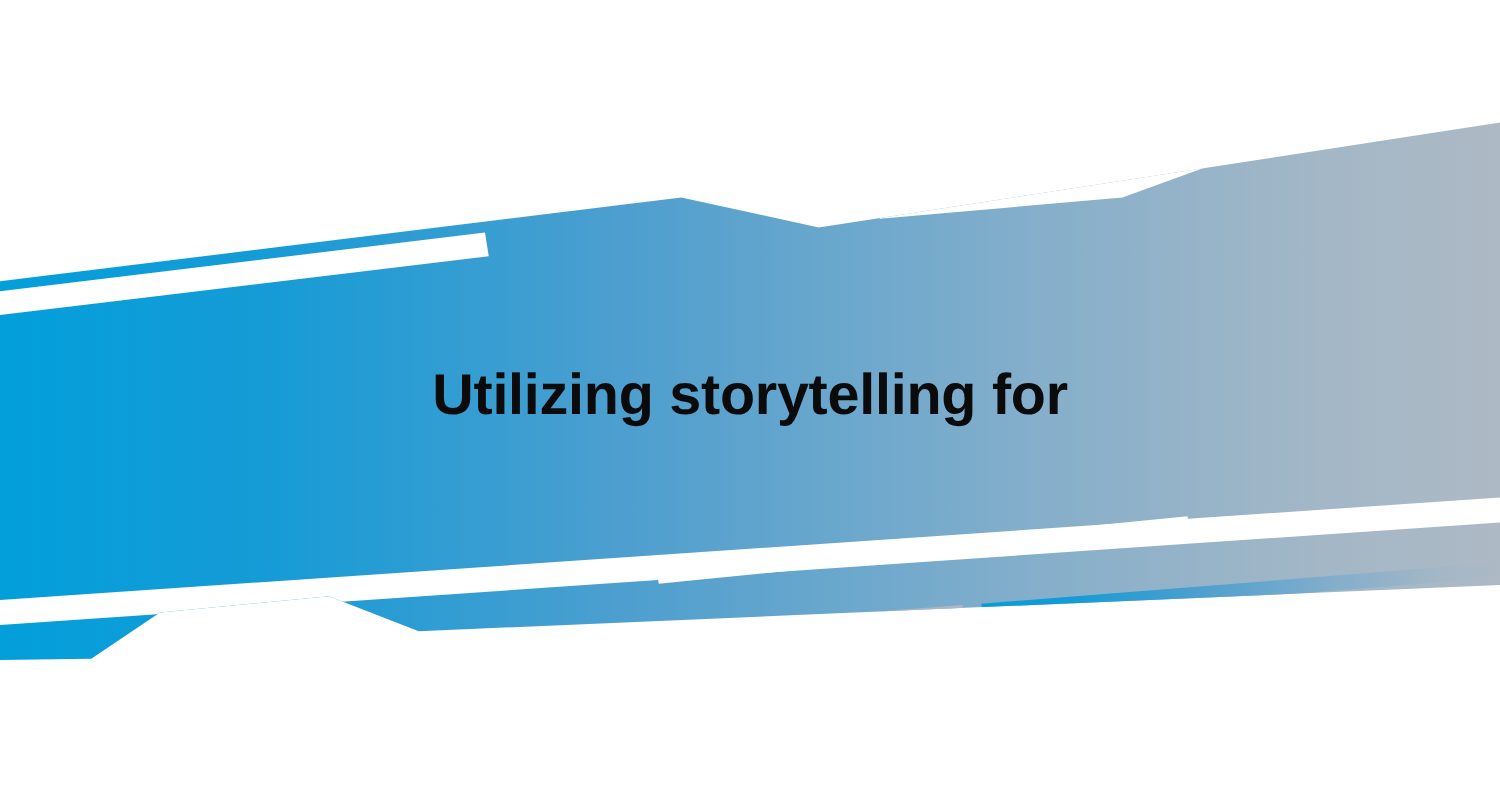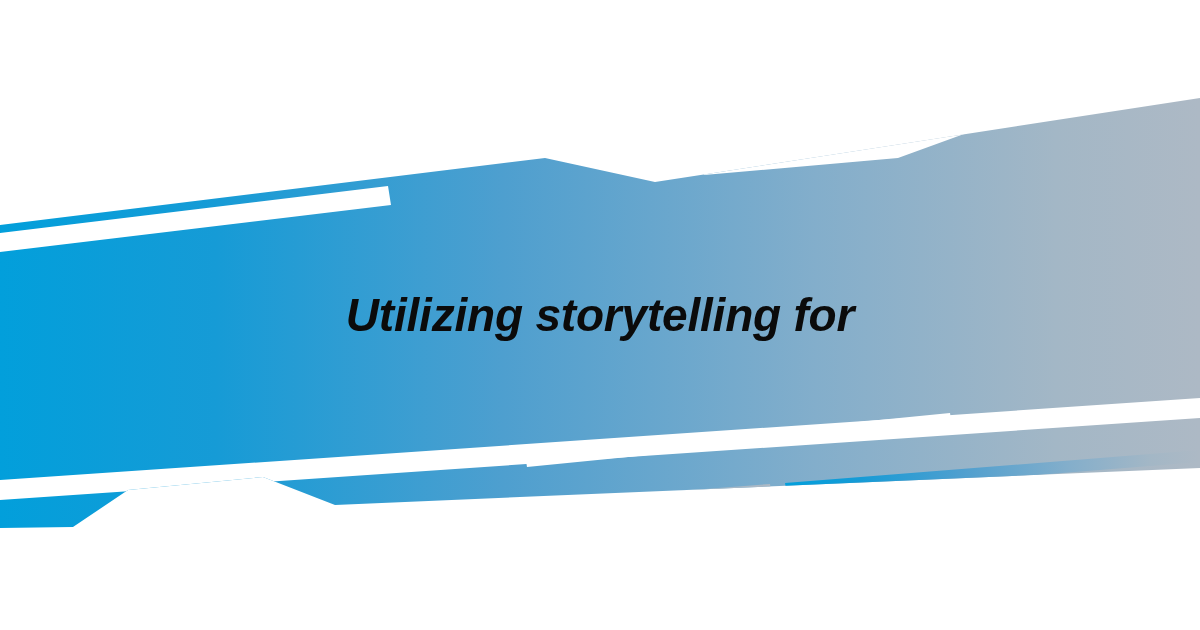--- a/index.html
+++ b/index.html
@@ -7,21 +7,20 @@
     padding: 0;
     background: #ffffff;
   }
   #canvas {
     position: relative;
     width: 1200px;
     height: 630px;
     background: #ffffff;
     overflow: hidden;
     font-family: "Liberation Sans", sans-serif;
-    font-style: italic;
   }
   #art {
     position: absolute;
     top: 0;
     left: 0;
     width: 1200px;
     height: 630px;
     display: block;
   }
   #title-block {

